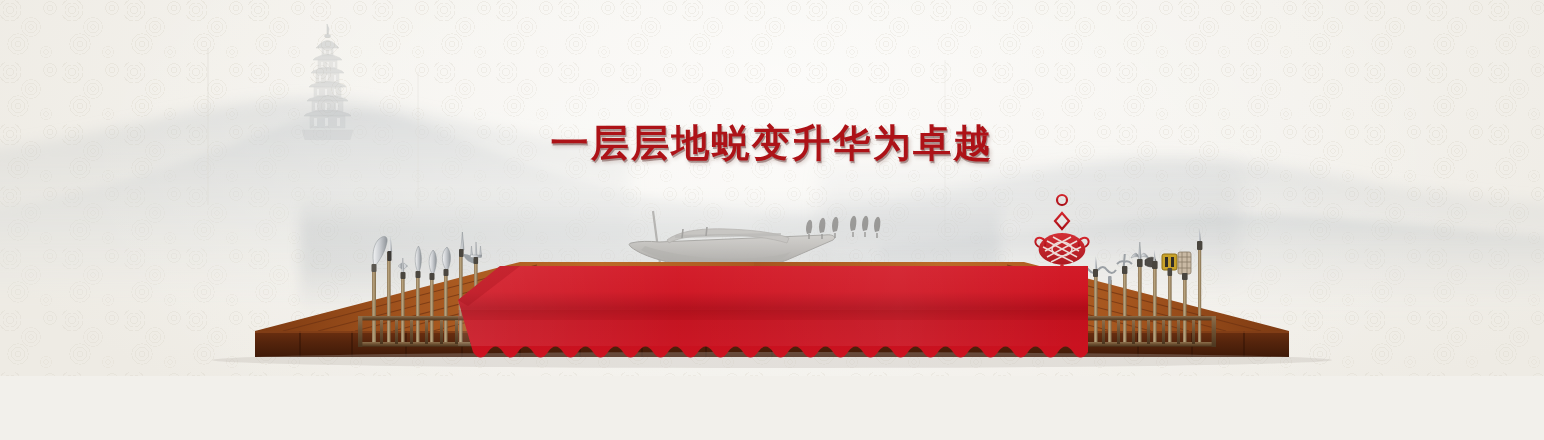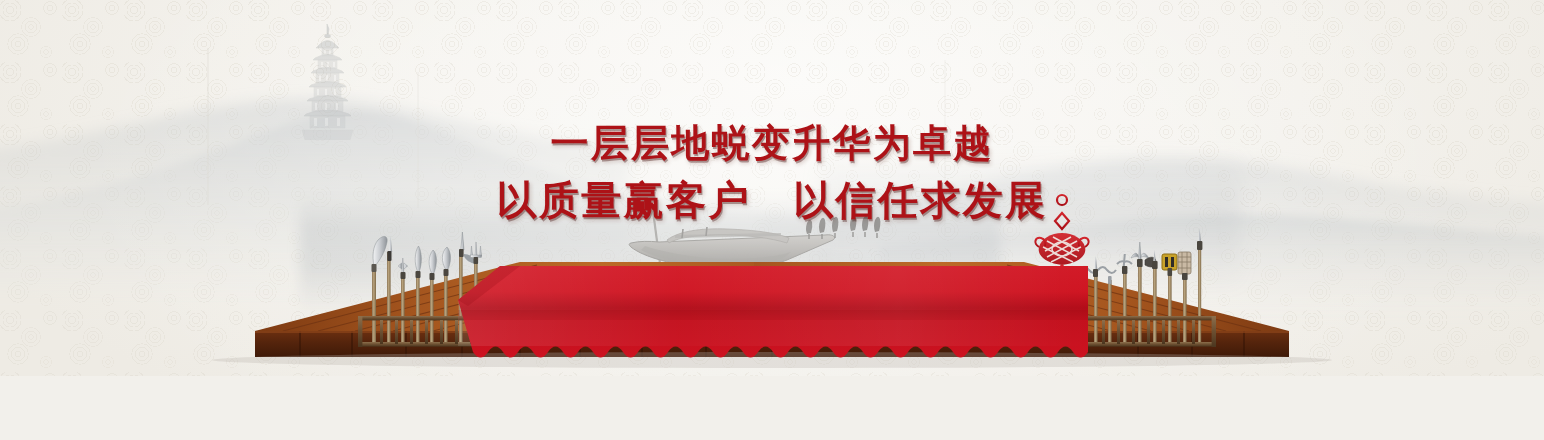--- a/index.html
+++ b/index.html
@@ -256,21 +256,20 @@
       <g stroke="#b6b7b6" stroke-width="1" opacity=".45" fill="none">
         <path d="M70 100 q 30 5 60 4"></path>
         <path d="M150 106 q 34 4 66 0"></path>
         <path d="M96 112 q 40 5 80 2"></path>
       </g>
     </svg>
   </div>
 
   <div class="headline">
     <div class="line line1">一层层地蜕变升华为卓越</div>
-    <div class="line line2">以质量赢客户　以信任求发展</div>
   </div>
 
   <div class="platform">
     <svg width="1544" height="120" viewBox="0 0 1544 120" xmlns="http://www.w3.org/2000/svg" aria-hidden="true">
       <defs>
         <linearGradient id="wtopL" x1="0" y1="0" x2="1" y2="0">
           <stop offset="0%" stop-color="#7d3a12"></stop>
           <stop offset="30%" stop-color="#a4551e"></stop>
           <stop offset="65%" stop-color="#bb6a28"></stop>
           <stop offset="100%" stop-color="#a55520"></stop>

